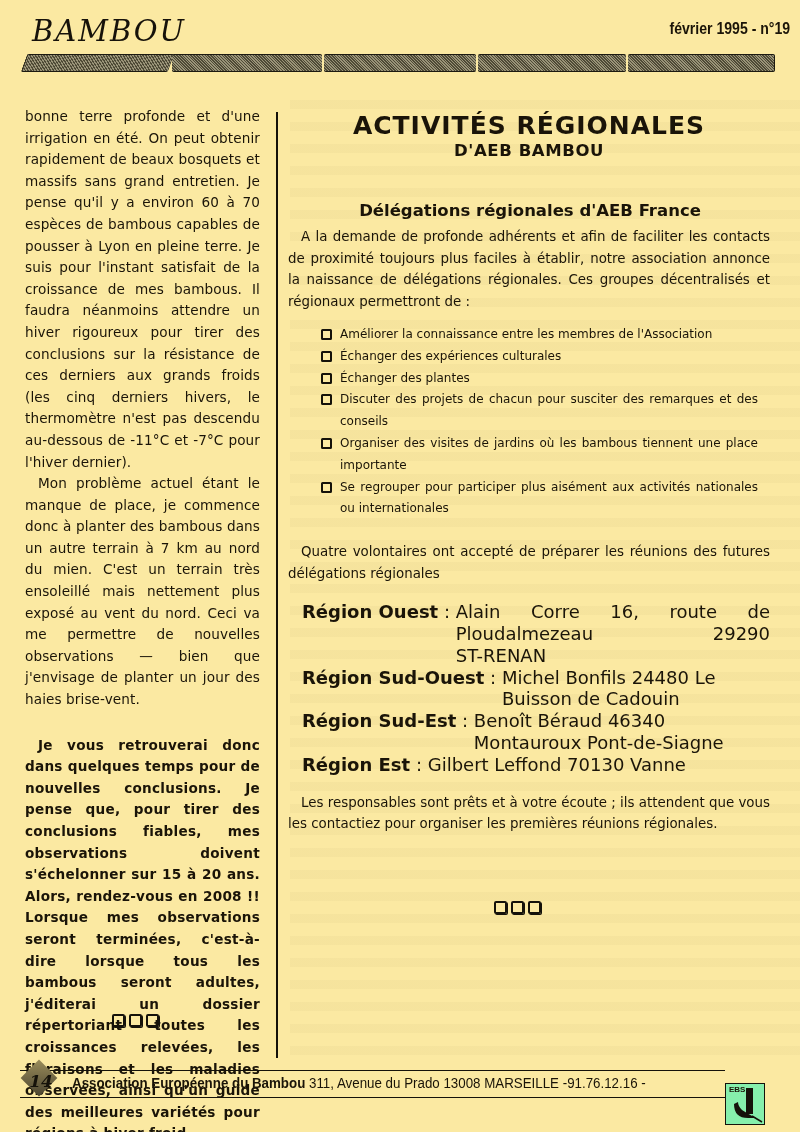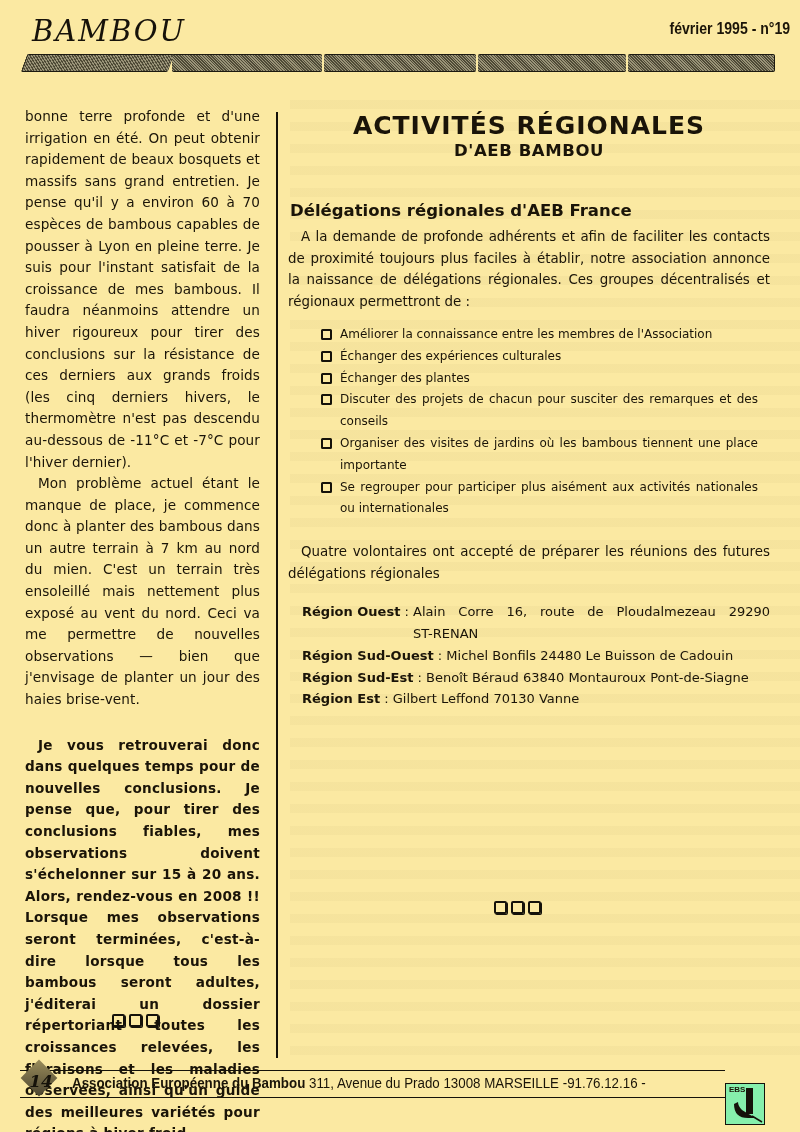--- a/index.html
+++ b/index.html
@@ -59,34 +59,34 @@
   .col-right {
     position: absolute; left: 288px; top: 112px; width: 482px;
   }
   .title {
     text-align: center; font-weight: 700; font-size: 25px; letter-spacing: 1px; margin: 0; line-height: 28px;
   }
   .subtitle {
     text-align: center; font-weight: 700; font-size: 16.5px; letter-spacing: 0.6px; margin: 0; line-height: 22px;
   }
   .section-h {
-    font-weight: 700; font-size: 16.5px; margin: 38px 0 0 2px; line-height: 22px;
+    font-weight: 700; font-size: 16.5px; margin: 38px 0 0 2px; line-height: 22px; text-align: center;
   }
   .para {
     font-size: 13.4px; line-height: 21.5px; text-align: justify; margin: 4px 0 0 0;
   }
   .para.indent { text-indent: 13px; }
   ul.goals { list-style: none; margin: 12px 12px 0 0; padding: 0 0 0 32px; font-size: 12px; line-height: 21.8px; }
   ul.goals li { position: relative; padding-left: 20px; text-align: justify; }
   ul.goals li .box {
     position: absolute; left: 1px; top: 5px; width: 11px; height: 11px;
     border: 2px solid #15120a; border-radius: 1.5px; box-sizing: border-box;
   }
   .volunteers { margin-top: 21px; }
-  .regions { margin: 17px 0 2px 14px; font-size: 13px; line-height: 21.8px; }
+  .regions { margin: 17px 0 2px 14px; font-size: 18px; line-height: 21.8px; }
   .region { display: flex; }
   .region .rname { font-weight: 700; white-space: pre; }
   .region .sep { white-space: pre; }
   .region .raddr { flex: 1; }
   .region.ouest .raddr { text-align: justify; text-align-last: justify; }
   .region.ouest .city { display: block; text-align-last: left; }
   .closing { margin-top: 16px; }
   
   .footer {
     position: absolute; left: 20px; top: 1070px; width: 705px; height: 26px;
@@ -165,29 +165,30 @@
       <span class="raddr"><span>Alain Corre  16, route de Ploudalmezeau  29290</span><span class="city">ST-RENAN</span></span>
     </div>
     <div class="region">
       <span class="rname">Région Sud-Ouest</span>
         <span class="sep"> : </span>
       <span class="raddr">Michel Bonfils   24480 Le Buisson de Cadouin</span>
     </div>
     <div class="region">
       <span class="rname">Région Sud-Est</span>
         <span class="sep"> : </span>
-      <span class="raddr">Benoît Béraud  63840 Montauroux Pont-de-Siagne</span>
+      <span class="raddr">Benoît Béraud  46340 Montauroux Pont-de-Siagne</span>
     </div>
     <div class="region">
       <span class="rname">Région Est</span>
         <span class="sep"> : </span>
       <span class="raddr">Gilbert Leffond  70130 Vanne</span>
     </div>
   </div>
 
+  <p class="para indent closing">Les responsables sont prêts et à votre écoute ; ils attendent que vous les contactiez pour organiser les premières réunions régionales.</p>
 </div>
 
 <div class="squares right-end">
   <span class="sq"></span>
   <span class="sq"></span>
   <span class="sq"></span>
 </div>
 
 <div class="footer">
   <div class="page-badge"></div>

